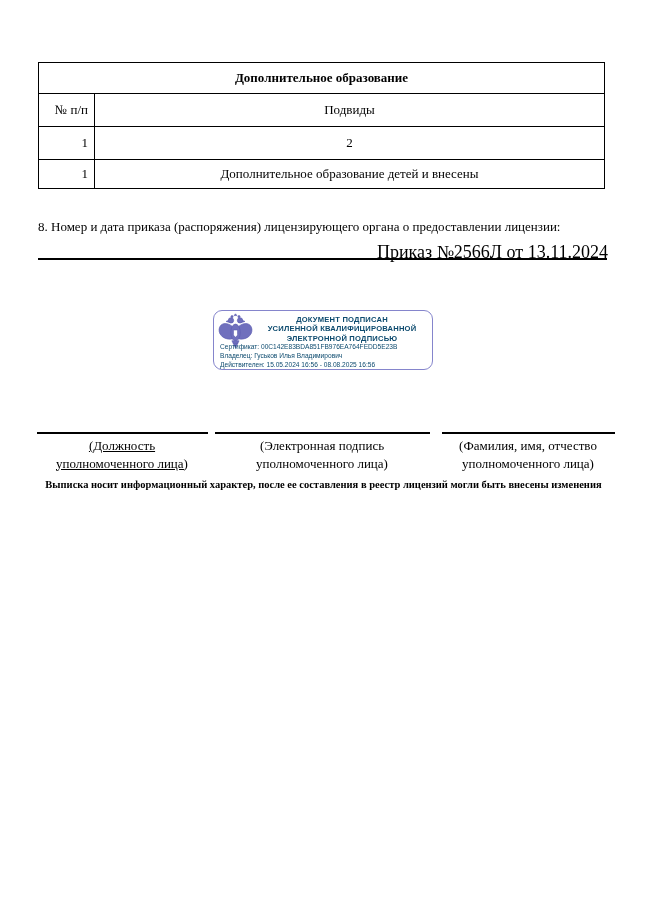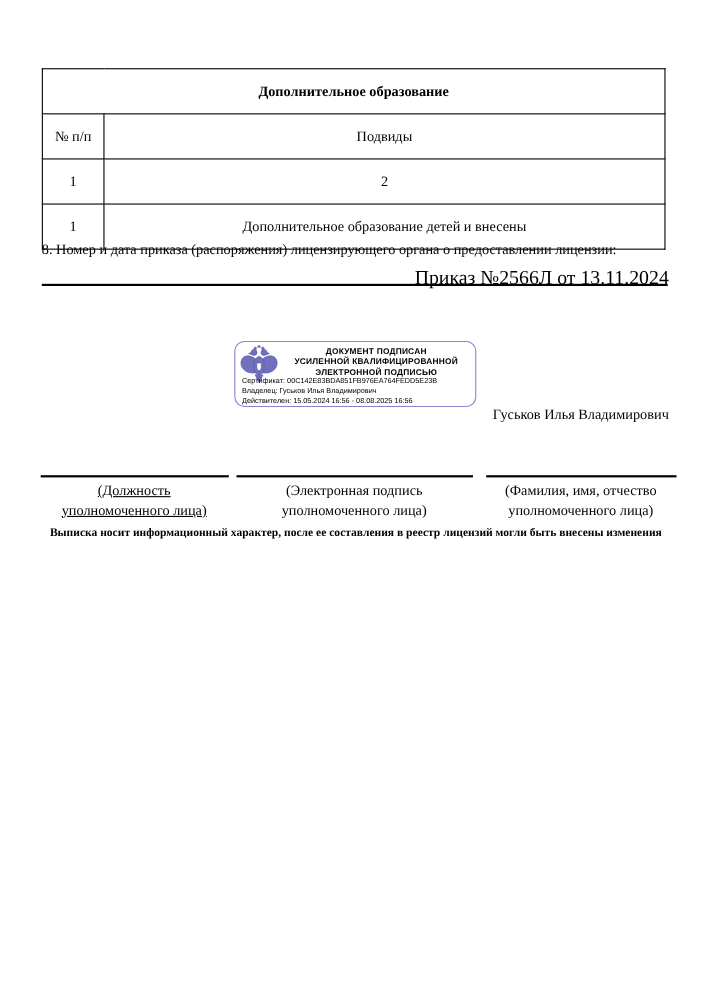--- a/index.html
+++ b/index.html
@@ -19,27 +19,27 @@
     position: absolute;
     left: 38px; top: 62px;
     width: 567px;
     border-collapse: collapse;
     font-size: 13px;
   }
   .edu-table td {
     border: 1px solid #000000;
     text-align: center;
     vertical-align: middle;
-    padding: 12px 6px;
+    padding: 2px 6px;
   }
   .edu-table .t-title { font-weight: bold; height: 31px; }
   .edu-table .r-head td { height: 33px; }
   .edu-table .r-num td { height: 33px; }
   .edu-table .r-data td { height: 29px; }
-  .edu-table .c-num { width: 56px; }
+  .edu-table .c-num { width: 56px; text-align: right; }
 
   
   .sec10-label {
     position: absolute;
     left: 38px; top: 219px;
     width: 572px;
     font-size: 13px;
     text-align: left;
   }
   .sec10-value {
@@ -59,21 +59,21 @@
 
   
   .stamp {
     position: absolute;
     left: 213px; top: 310px;
     width: 220px; height: 60px;
     border: 1.6px solid #8585cc;
     border-radius: 9px;
     background: #ffffff;
     font-family: "Liberation Sans", sans-serif;
-    color: #000000;
+    color: #0c4a6e;
   }
   .stamp-eagle {
     position: absolute;
     left: 3px; top: 2px;
     width: 37px; height: 37px;
   }
   .stamp-title {
     position: absolute;
     left: 42px; top: 4px;
     width: 172px;
@@ -192,21 +192,20 @@
       <span style="display:block">УСИЛЕННОЙ КВАЛИФИЦИРОВАННОЙ</span>
       <span style="display:block">ЭЛЕКТРОННОЙ ПОДПИСЬЮ</span>
     </div>
     <div class="stamp-details">
       <span style="display:block">Сертификат: 00C142E83BDA851FB976EA764FEDD5E23B</span>
       <span style="display:block">Владелец: Гуськов Илья Владимирович</span>
       <span style="display:block">Действителен: 15.05.2024 16:56 - 08.08.2025 16:56</span>
     </div>
   </div>
 
-  <div class="sig-name">Гуськов Илья Владимирович</div>
 
   <div class="sig-line sig-line-1"></div>
   <div class="sig-line sig-line-2"></div>
   <div class="sig-line sig-line-3"></div>
 
   <div class="sig-caption sig-cap-1">(Должность уполномоченного лица)</div>
   <div class="sig-caption sig-cap-3">(Фамилия, имя, отчество уполномоченного лица)</div>
   <div class="sig-caption sig-cap-2">(Электронная подпись уполномоченного лица)</div>
 
   <div class="footer-note">Выписка носит информационный характер, после ее составления в реестр лицензий могли быть внесены изменения</div>

